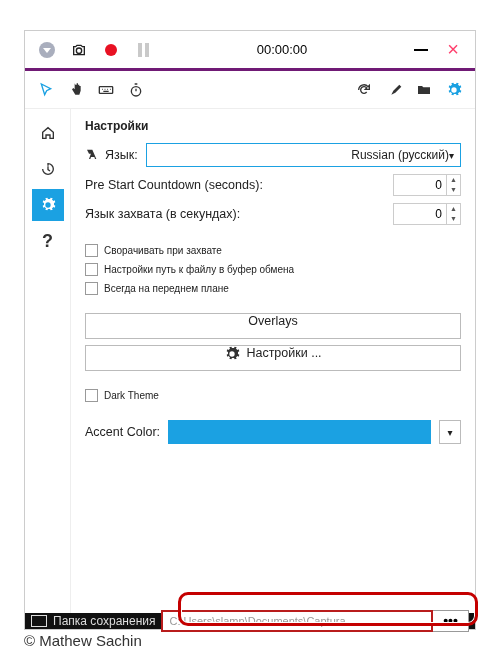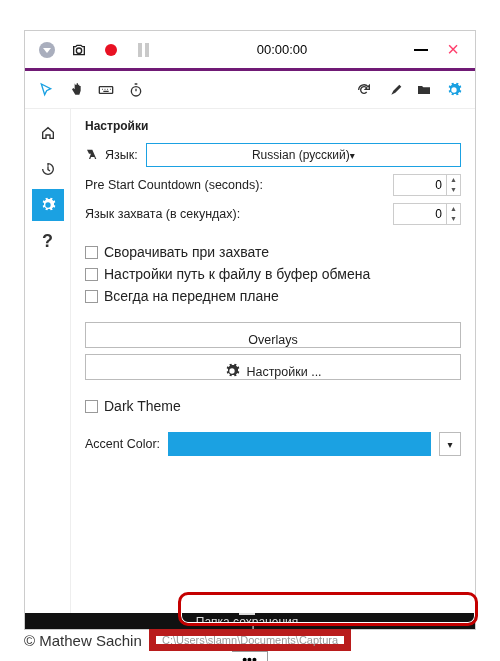--- a/index.html
+++ b/index.html
@@ -21,37 +21,37 @@
 .spacer { flex: 1; }
 .body { flex: 1; display: flex; overflow: hidden; }
 .vtabs { width: 46px; border-right: 1px solid #eee; display: flex; flex-direction: column; align-items: center; padding-top: 8px; }
 .vtab { width: 32px; height: 32px; display: flex; align-items: center; justify-content: center; margin-bottom: 4px; color: #333; }
 .vtab.active { background: #1ba1e2; color: #fff; }
 .content { flex: 1; padding: 10px 14px; font-size: 12.5px; color: #222; }
 h2 { font-size: 12px; font-weight: 600; margin-bottom: 10px; }
 .row { display: flex; align-items: center; margin-bottom: 7px; }
 .row label { white-space: nowrap; }
 .lang-label { display: flex; align-items: center; gap: 4px; margin-right: 8px; }
-.select { flex: 1; height: 24px; border: 1px solid #1ba1e2; padding: 0 6px; display: flex; align-items: center; justify-content: center; font-size: 12px; }
+.select { flex: 1; height: 24px; border: 1px solid #1ba1e2; padding: 0 6px; display: flex; align-items: center; justify-content: flex-end; font-size: 12px; }
 .select .caret { font-size: 10px; }
 .numrow label { flex: 1; }
 .num { width: 54px; height: 22px; border: 1px solid #ccc; text-align: right; padding: 0 4px; font-size: 12px; }
 .spin { width: 14px; display: flex; flex-direction: column; border: 1px solid #ccc; border-left: none; }
 .spin span { height: 10px; font-size: 7px; line-height: 10px; text-align: center; color: #555; }
-.chk { display: flex; align-items: center; gap: 6px; margin-bottom: 6px; font-size: 14px; }
+.chk { display: flex; align-items: center; gap: 6px; margin-bottom: 6px; font-size: 10px; }
 .chk .box { width: 13px; height: 13px; border: 1px solid #999; }
-.btn { width: 100%; height: 26px; border: 1px solid #bbb; background: #fff; display: flex; align-items: flex-end; justify-content: center; gap: 6px; font-size: 12.5px; margin-bottom: 6px; }
+.btn { width: 100%; height: 26px; border: 1px solid #bbb; background: #fff; display: flex; align-items: flex-start; justify-content: center; gap: 6px; font-size: 12.5px; margin-bottom: 6px; }
 .sep { height: 12px; }
 .swatch-row { display: flex; align-items: center; gap: 8px; }
 .swatch { flex: 1; height: 24px; background: #1ba1e2; border: 1px solid #1ba1e2; }
 .swatch-dd { width: 22px; height: 24px; border: 1px solid #bbb; display: flex; align-items: center; justify-content: center; font-size: 10px; }
-.statusbar { height: 16px; background: #111; display: flex; align-items: center; padding: 0 6px; color: #ddd; font-size: 12px; flex-direction: column; }
+.statusbar { height: 16px; background: #111; display: flex; align-items: center; padding: 0 6px; color: #ddd; font-size: 12px; }
 .sb-ico { width: 16px; height: 12px; border: 1px solid #ddd; margin-right: 6px; }
 .sb-label { margin-right: 6px; }
-.sb-path { flex: 1; height: 22px; background: #fff; color: #999; font-size: 11px; padding: 0 6px; border: 7px solid #b91c1c; display: flex; align-items: center; }
+.sb-path { flex: 1; height: 22px; background: #fff; color: #999; font-size: 11px; padding: 0 6px; border: 2px solid #b91c1c; display: flex; align-items: center; }
 .sb-more { width: 36px; height: 22px; background: #fff; border: 1px solid #999; border-left: none; display: flex; align-items: center; justify-content: center; color: #000; font-weight: bold; font-size: 14px; }
 .copyright { position: absolute; left: 24px; top: 632px; font-size: 15px; color: #333; }
 .highlight { position: absolute; left: 178px; top: 592px; width: 300px; height: 34px; border: 3px solid #c40000; border-radius: 10px; pointer-events: none; box-shadow: 0 0 0 1px #fff inset; }
 svg { width: 16px; height: 16px; }
 </style>
 </head>
 <body>
 
 <div class="window">
   <div class="titlebar">

